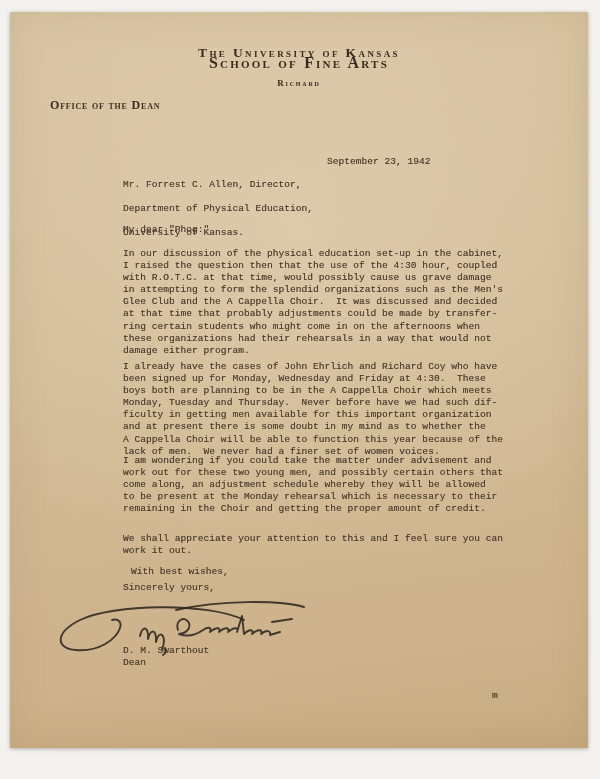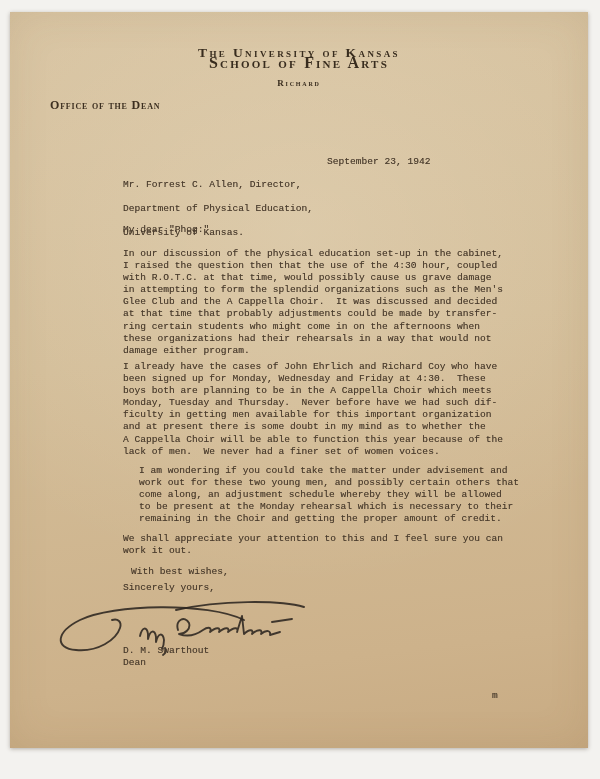--- a/index.html
+++ b/index.html
@@ -42,21 +42,21 @@
     color:#4a3c2d;
     white-space:pre-wrap;
     text-shadow:0 0 0.5px rgba(74,60,45,0.55);
   }
   .date{left:317px;top:108px;margin-top:36px;}
   .address{left:113px;top:167px;}
   .salutation{left:113px;top:212px;}
   .para{left:113px;width:402px;}
   .p1{top:236px;}
   .p2{top:349px;}
-  .p3{top:453px;margin-left:16px;}
+  .p3{top:443px;}
   .p4{top:521px;}
   .wishes{left:121px;top:554px;}
   .signoff{left:113px;top:570px;}
   .sigblock{left:113px;top:633px;}
   .typist{left:482px;top:678px;}
   .signature{
     position:absolute;left:38px;top:586px;width:270px;height:62px;
   }
   .signature path{
     fill:none;stroke:#2c2620;stroke-width:1.9;

